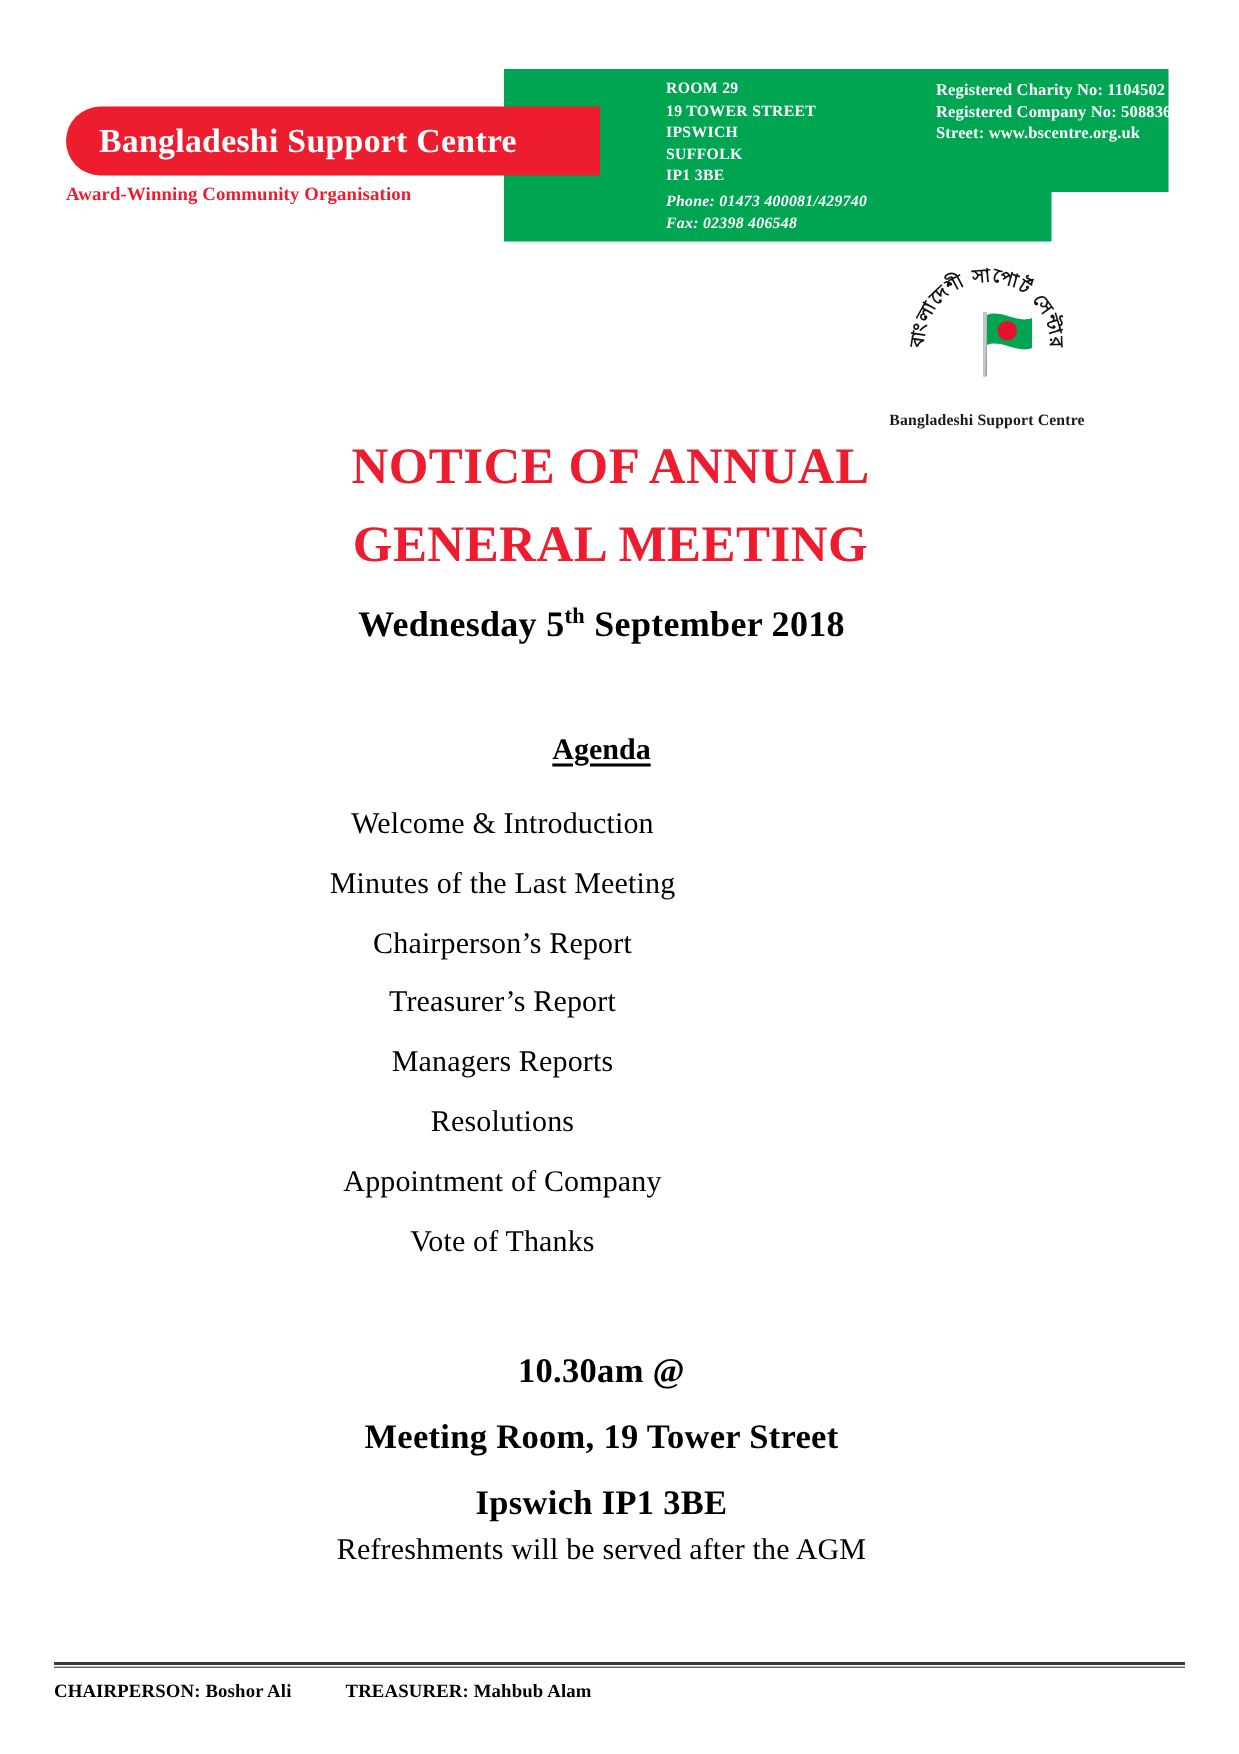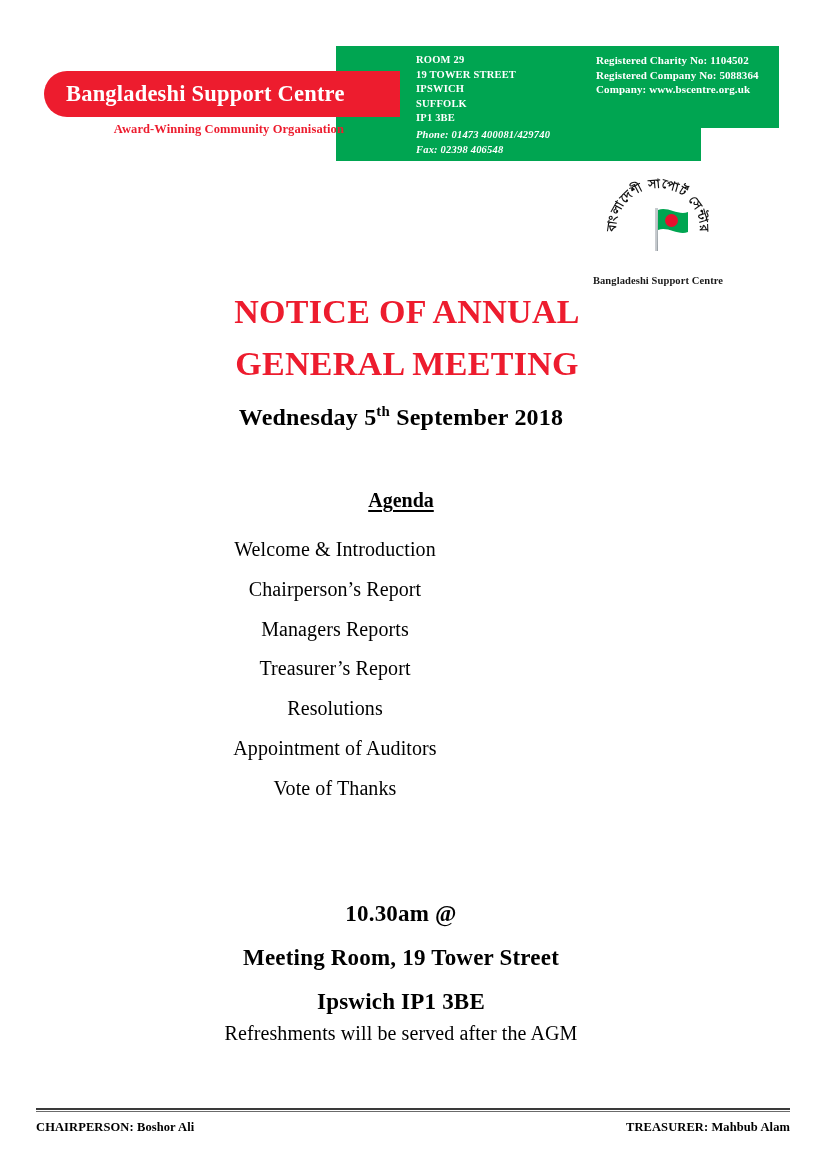--- a/index.html
+++ b/index.html
@@ -86,21 +86,21 @@
     font-size: 22.5px;
     font-weight: bold;
     letter-spacing: 0.2px;
     white-space: nowrap;
   }
   .org-tagline {
     position: absolute;
     left: 44px;
     top: 122px;
     width: 300px;
-    text-align: right;
+    text-align: left;
     color: #ED1C2E;
     font-size: 12.5px;
     font-weight: bold;
     letter-spacing: 0.1px;
     white-space: nowrap;
   }
 
   .addr-col-left {
     position: absolute;
     left: 416px;
@@ -125,21 +125,21 @@
     position: absolute;
     left: 416px;
     top: 128px;
     color: #ffffff;
     font-size: 10.5px;
     font-weight: bold;
     line-height: 14.6px;
     letter-spacing: 0.2px;
     font-style: italic;
   }
-  .addr-line { white-space: nowrap; }
+  .addr-line { white-space: nowrap; margin-left: 28px; }
 
   
   .emblem {
     position: absolute;
     left: 588px;
     top: 174px;
     width: 140px;
     height: 122px;
   }
   .emblem-mark {
@@ -273,22 +273,22 @@
     width: 754px;
     height: 1px;
     background: #6b6b6b;
   }
   .footer-row {
     position: absolute;
     left: 0;
     top: 12px;
     width: 754px;
     display: flex;
-    justify-content: space-between;
     align-items: baseline;
+    gap: 36px;
   }
   .footer-item {
     font-size: 12.5px;
     font-weight: bold;
     white-space: nowrap;
     letter-spacing: 0.1px;
   }
 </style>
 </head>
 <body>
@@ -311,21 +311,21 @@
       <div class="addr-line">ROOM 29</div>
       <div class="addr-line">19 TOWER STREET</div>
       <div class="addr-line">IPSWICH</div>
       <div class="addr-line">SUFFOLK</div>
       <div class="addr-line">IP1 3BE</div>
     </div>
 
     <div class="addr-col-right">
       <div class="addr-line">Registered Charity No: 1104502</div>
       <div class="addr-line">Registered Company No: 5088364</div>
-      <div class="addr-line">Company: www.bscentre.org.uk</div>
+      <div class="addr-line">Street: www.bscentre.org.uk</div>
     </div>
 
     <div class="addr-col-bottom">
       <div class="addr-line">Phone: 01473 400081/429740</div>
       <div class="addr-line">Fax: 02398 406548</div>
     </div>
   </div>
 
   <div class="emblem">
     <svg class="emblem-mark" viewBox="0 0 212 200">
@@ -352,25 +352,26 @@
   </div>
 
   <div class="meeting-date centre-col">
     <span>Wednesday 5</span><sup>th</sup><span> September 2018</span>
   </div>
 
   <div class="agenda-heading centre-col">Agenda</div>
 
   <ul class="agenda-list centre-col">
     <li>Welcome &amp; Introduction</li>
+    <li>Minutes of the Last Meeting</li>
     <li>Chairperson’s Report</li>
+    <li>Treasurer’s Report</li>
     <li>Managers Reports</li>
-    <li>Treasurer’s Report</li>
     <li>Resolutions</li>
-    <li>Appointment of Auditors</li>
+    <li>Appointment of Company</li>
     <li>Vote of Thanks</li>
   </ul>
 
   <div class="venue-block centre-col">
     <div class="venue-line">10.30am @</div>
     <div class="venue-line">Meeting Room, 19 Tower Street</div>
     <div class="venue-line">Ipswich IP1 3BE</div>
   </div>
 
   <div class="refreshments centre-col">Refreshments will be served after the AGM</div>

